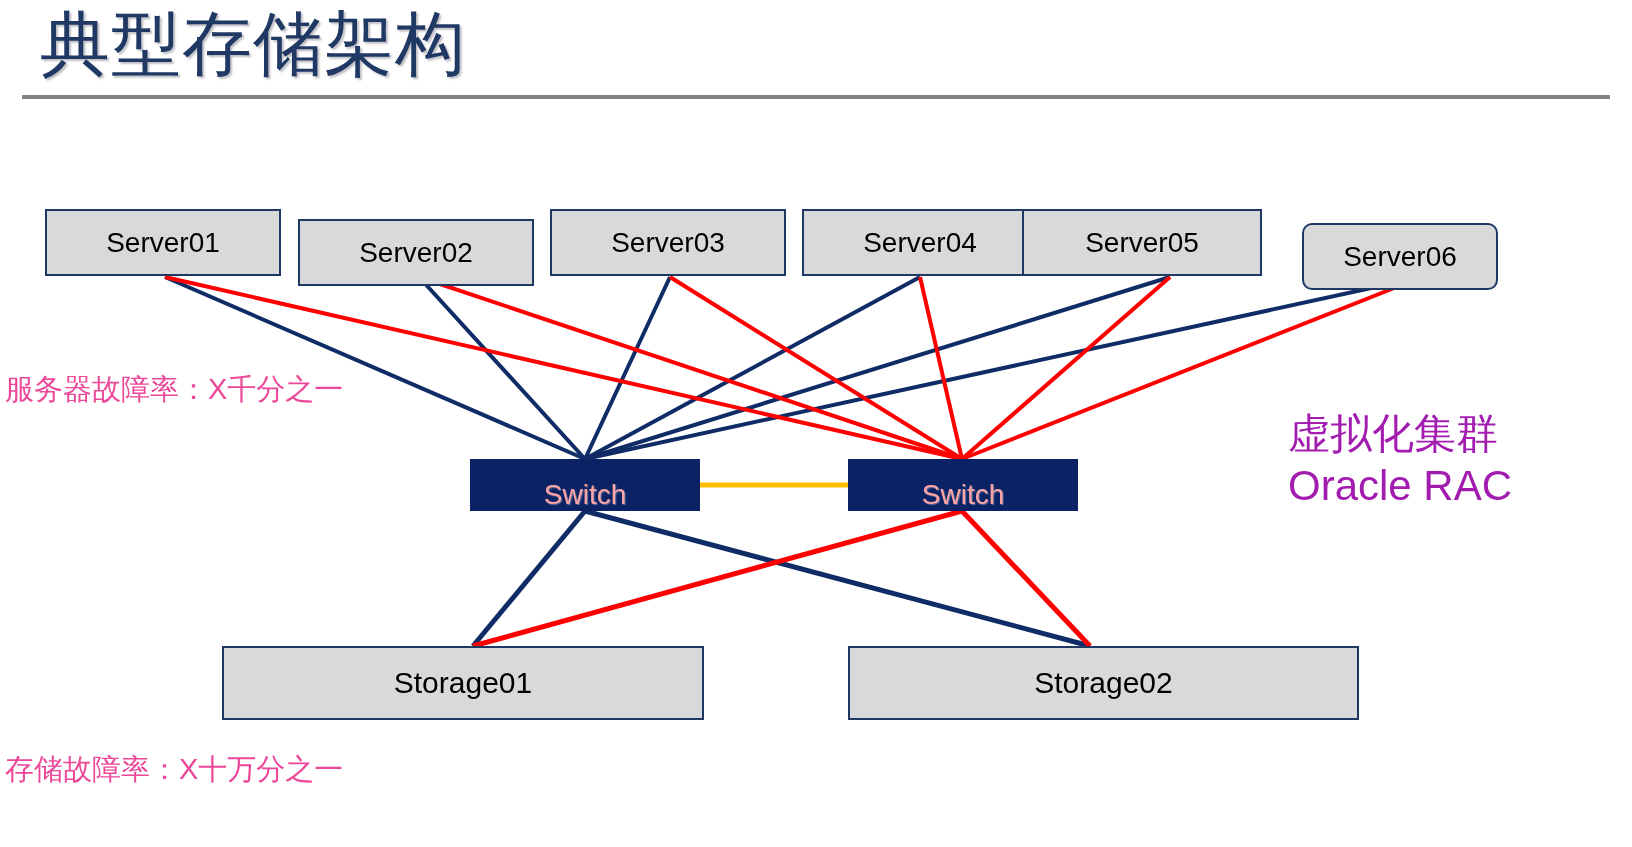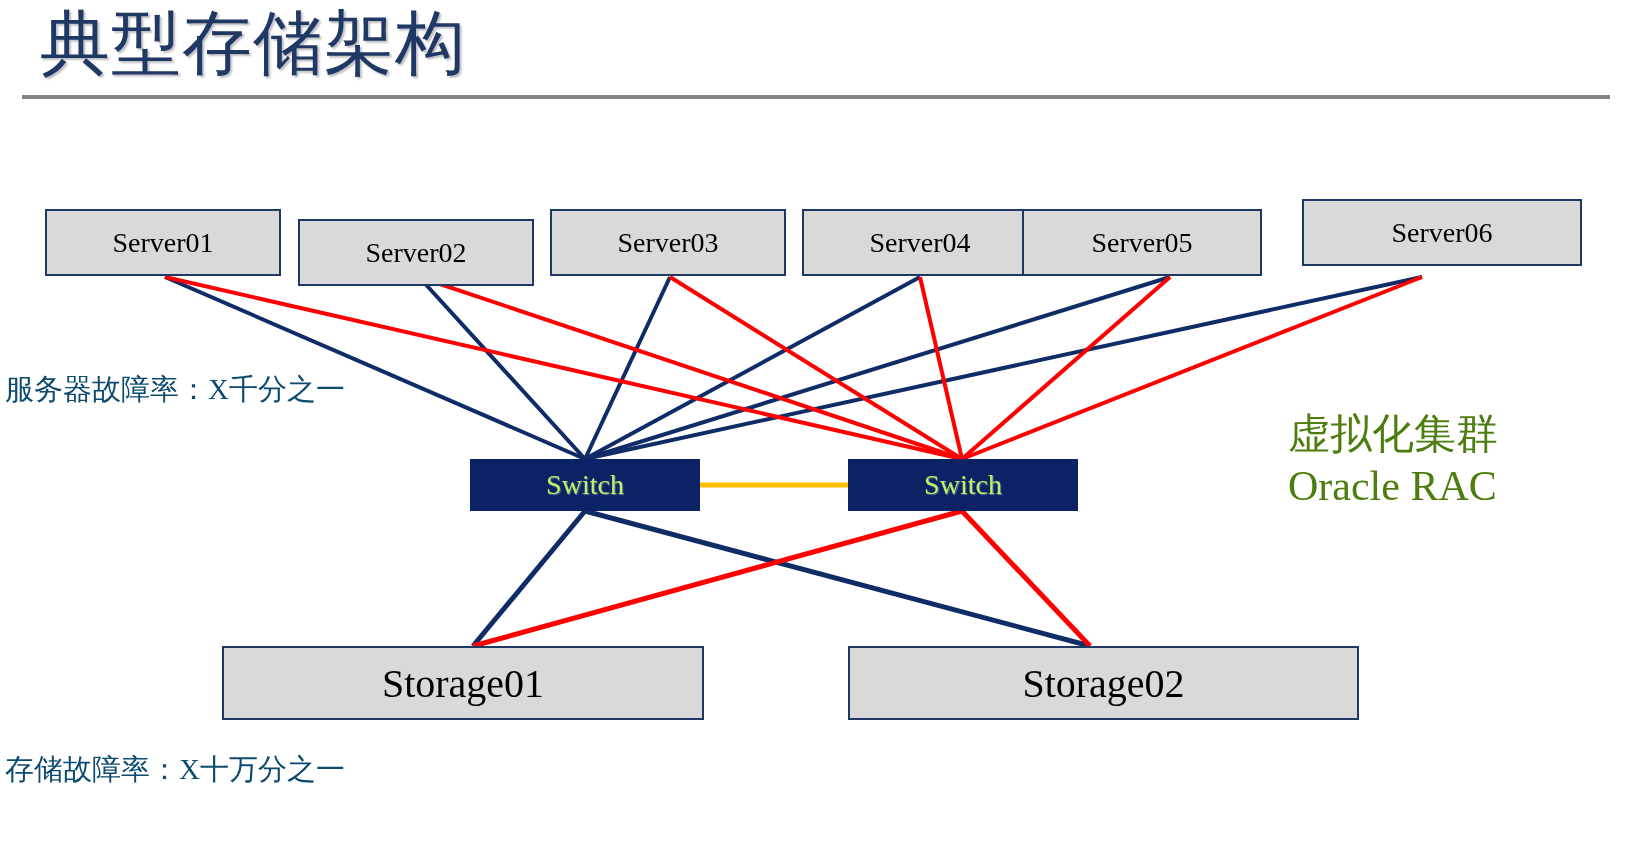--- a/index.html
+++ b/index.html
@@ -9,21 +9,20 @@
   }
   body {
     font-family: "Liberation Sans", "DejaVu Sans", sans-serif;
   }
   #slide {
     position: relative;
     width: 1632px;
     height: 847px;
     background: #ffffff;
     overflow: hidden;
-    font-family: Liberation Serif, serif;
   }
   
   #slide-title {
     position: absolute;
     left: 40px;
     top: -4px;
     font-size: 70px;
     line-height: 96px;
     color: #1F3864;
     font-weight: 400;
@@ -60,43 +59,44 @@
     background: #D9D9D9;
     border: 2px solid #1F3864;
     color: #000000;
     font-size: 28px;
     height: 67px;
   }
   .storage-box {
     background: #D9D9D9;
     border: 2px solid #1F3864;
     color: #000000;
-    font-size: 40px;
+    font-size: 30px;
     height: 74px;
   }
   .switch-box {
     background: #0B2265;
     border: none;
-    color: #bef264;
+    color: #fca5a5;
     font-size: 28px;
     height: 52px;
     text-shadow: 1px 1px 1px rgba(255,255,255,0.35);
+    align-items: flex-end;
   }
   
   .note {
     position: absolute;
-    color: #0c4a6e;
+    color: #ec4899;
     font-size: 29px;
     white-space: nowrap;
   }
   #right-note {
     position: absolute;
     left: 1288px;
     top: 408px;
-    color: #4d7c0f;
+    color: #a21caf;
     font-size: 42px;
     line-height: 52px;
     white-space: nowrap;
   }
   #right-note div { white-space: nowrap; }
 </style>
 </head>
 <body>
 
 <div id="slide">
@@ -133,21 +133,21 @@
       </div>
       <div class="node server-box" style="left: 550px; top: 209px; width: 236px; text-align: center;">
         <span>Server03</span>
       </div>
       <div class="node server-box" style="left: 802px; top: 209px; width: 236px;">
         <span>Server04</span>
       </div>
       <div class="node server-box" style="left: 1022px; top: 209px; width: 240px;">
         <span>Server05</span>
       </div>
-      <div class="node server-box" style="left: 1302px; top: 199px; width: 280px;">
+      <div class="node server-box" style="left: 1302px; top: 223px; width: 196px; border-radius: 10px;">
         <span>Server06</span>
       </div>
       <div class="node switch-box" style="left: 470px; top: 459px; width: 230px;">
         <span>Switch</span>
       </div>
       <div class="node switch-box" style="left: 848px; top: 459px; width: 230px;">
         <span>Switch</span>
       </div>
       <div class="node storage-box" style="left: 222px; top: 646px; width: 482px;">
         <span>Storage01</span>

